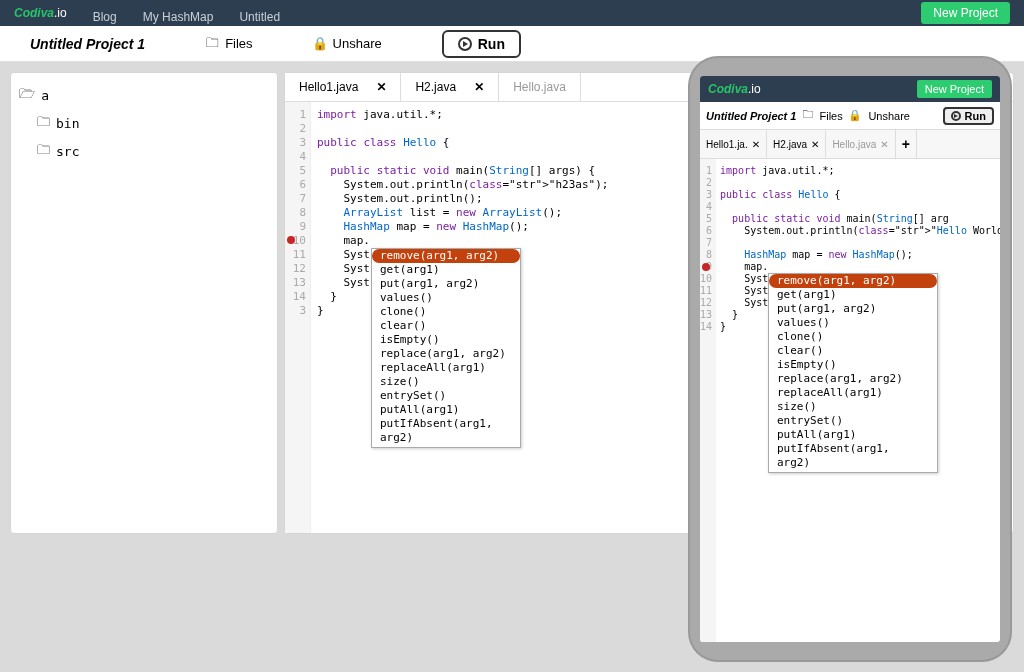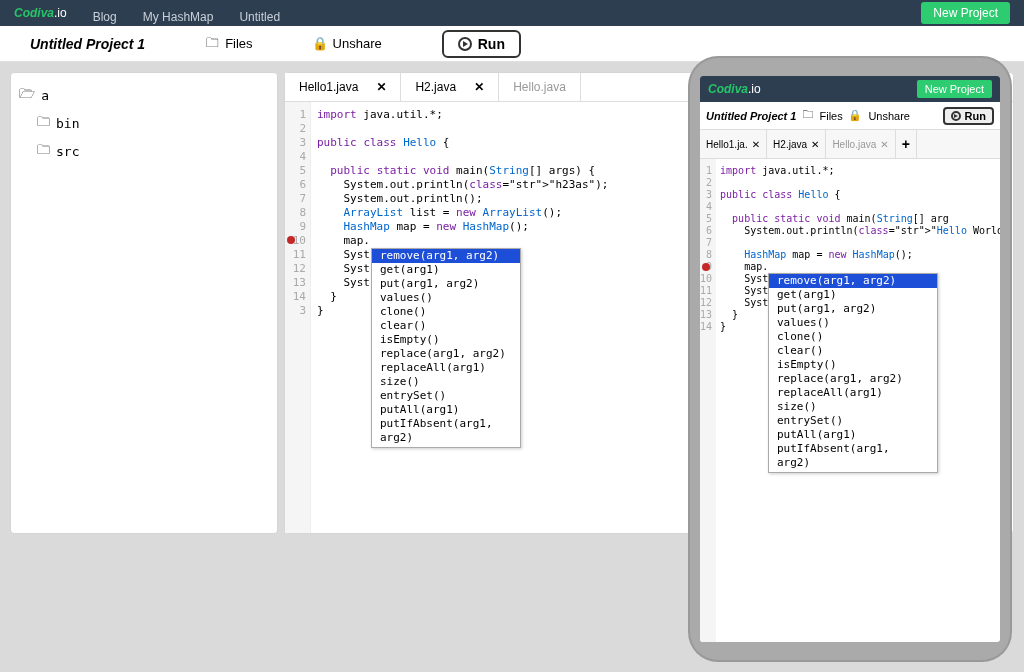--- a/index.html
+++ b/index.html
@@ -38,21 +38,21 @@
 .editor { position: relative; display: flex; font-family: Consolas, Monaco, monospace; font-size: 11px; line-height: 14px; flex: 1; overflow: hidden; }
 .gutter { width: 26px; background: #f5f5f5; color: #aaa; text-align: right; padding: 6px 4px 0 0; border-right: 1px solid #eee; }
 .gutter .ln { height: 14px; }
 .err-dot { position: absolute; width: 8px; height: 8px; border-radius: 50%; background: #c62828; left: -12px; }
 .code { padding: 6px 6px 0 6px; white-space: pre; position: relative; }
 .kw { color: #7b1fa2; }
 .type { color: #0066cc; }
 
 .autocomplete { position: absolute; background: #fff; border: 1px solid #aaa; box-shadow: 1px 1px 3px rgba(0,0,0,0.2); font-family: Consolas, Monaco, monospace; font-size: 11px; line-height: 14px; max-height: 200px; overflow: hidden; }
 .ac-item { padding: 0 8px; cursor: pointer; }
-.ac-item.selected { background: #1d4ed8; color: #fff; }
+.ac-item.selected { background: #c2410c; color: #fff; border-radius: 7px; }
 
 
 .device { position: absolute; right: 14px; top: 58px; width: 320px; height: 602px; background: #aaa; border-radius: 28px; padding: 18px 10px; box-shadow: 0 0 0 2px #999; }
 .screen { width: 100%; height: 100%; background: #fff; border-radius: 3px; overflow: hidden; display: flex; flex-direction: column; }
 .m-top { height: 26px; background: #2c3e50; display: flex; align-items: center; padding: 0 8px; }
 .m-brand { color: #27c469; font-size: 12px; font-style: italic; font-weight: 600; }
 .m-brand .io { color: #fff; font-style: normal; font-weight: 400; }
 .m-newproj { margin-left: auto; background: #2ecc71; color: #fff; border: none; padding: 3px 8px; font-size: 11px; border-radius: 2px; }
 .m-projbar { height: 28px; display: flex; align-items: center; padding: 0 6px; gap: 6px; font-size: 11px; border-bottom: 1px solid #ddd; }
 .m-title { font-weight: 700; font-style: italic; }

